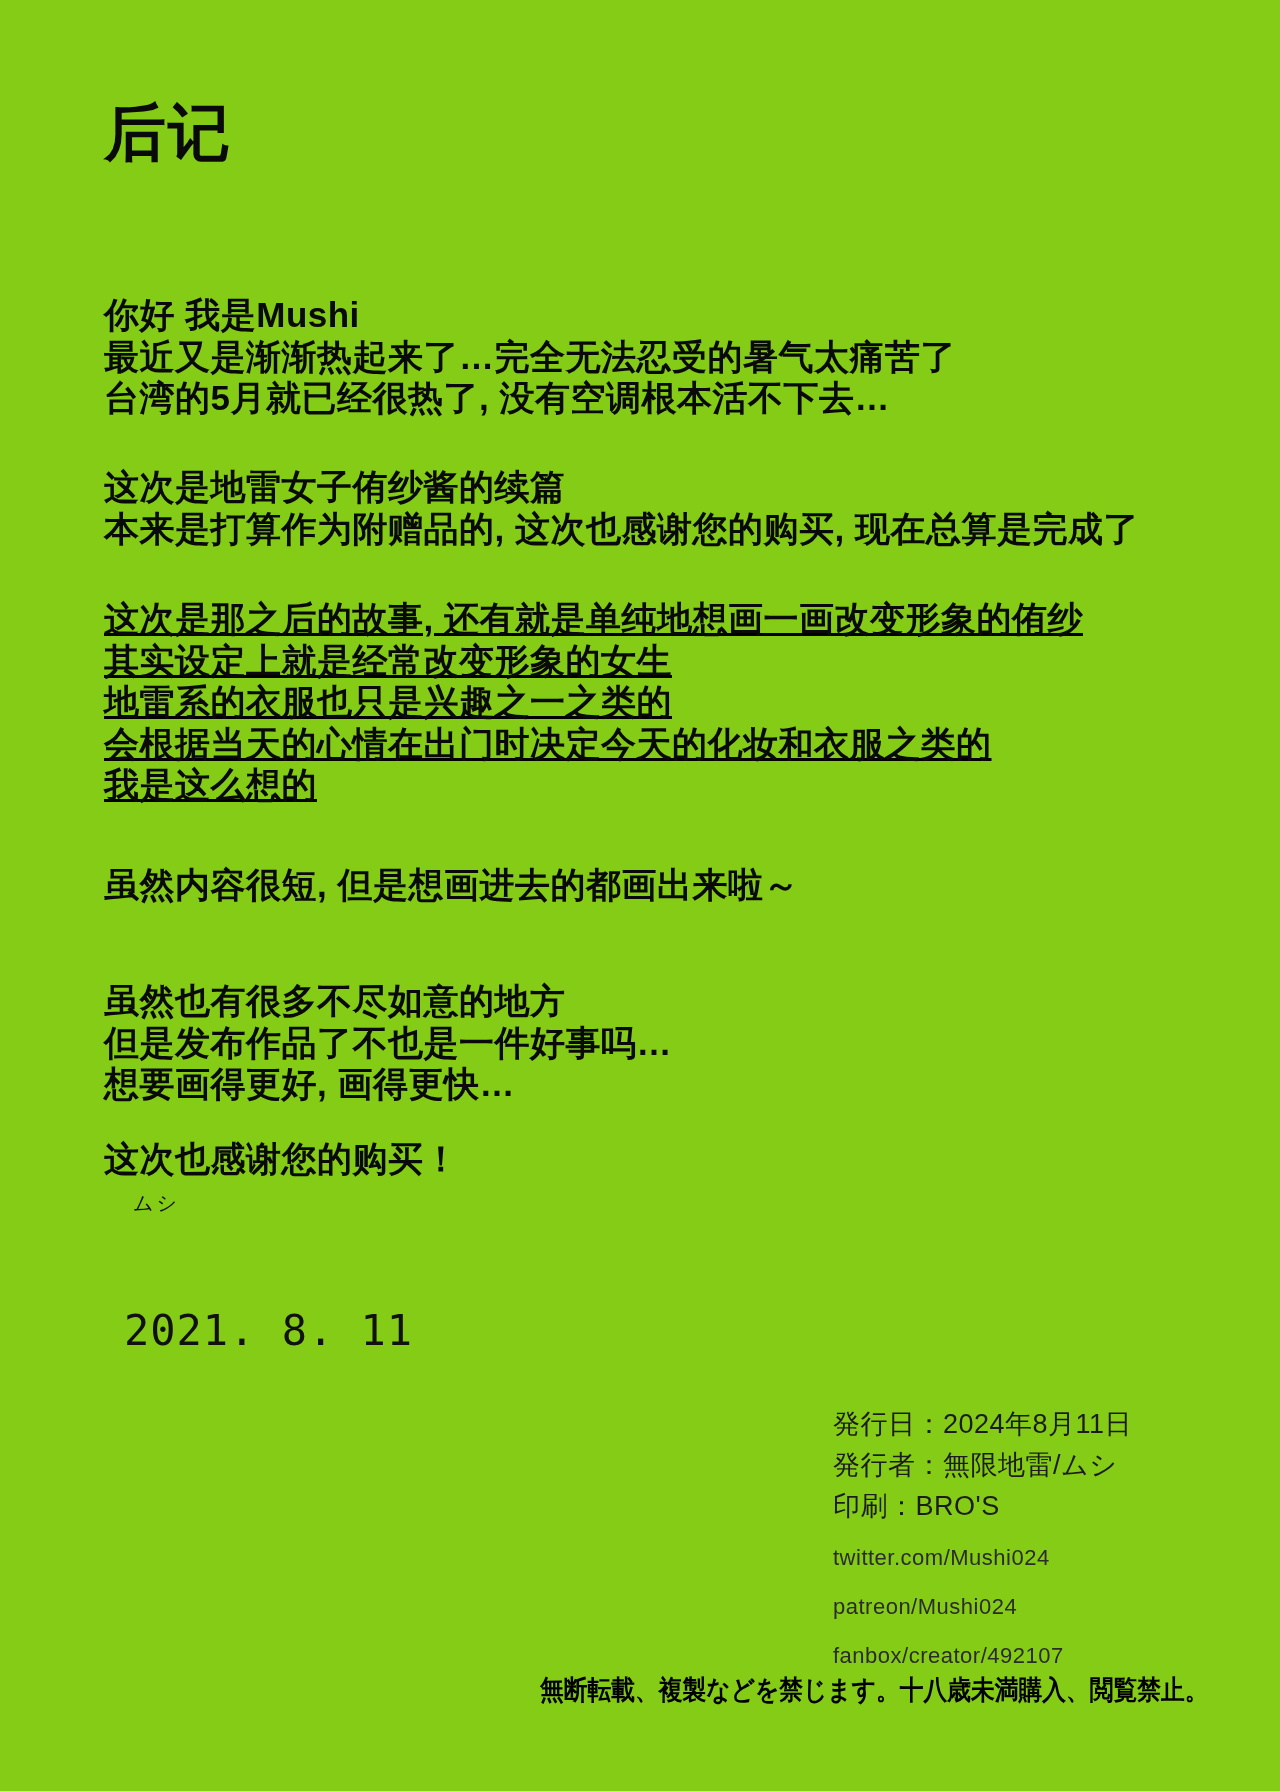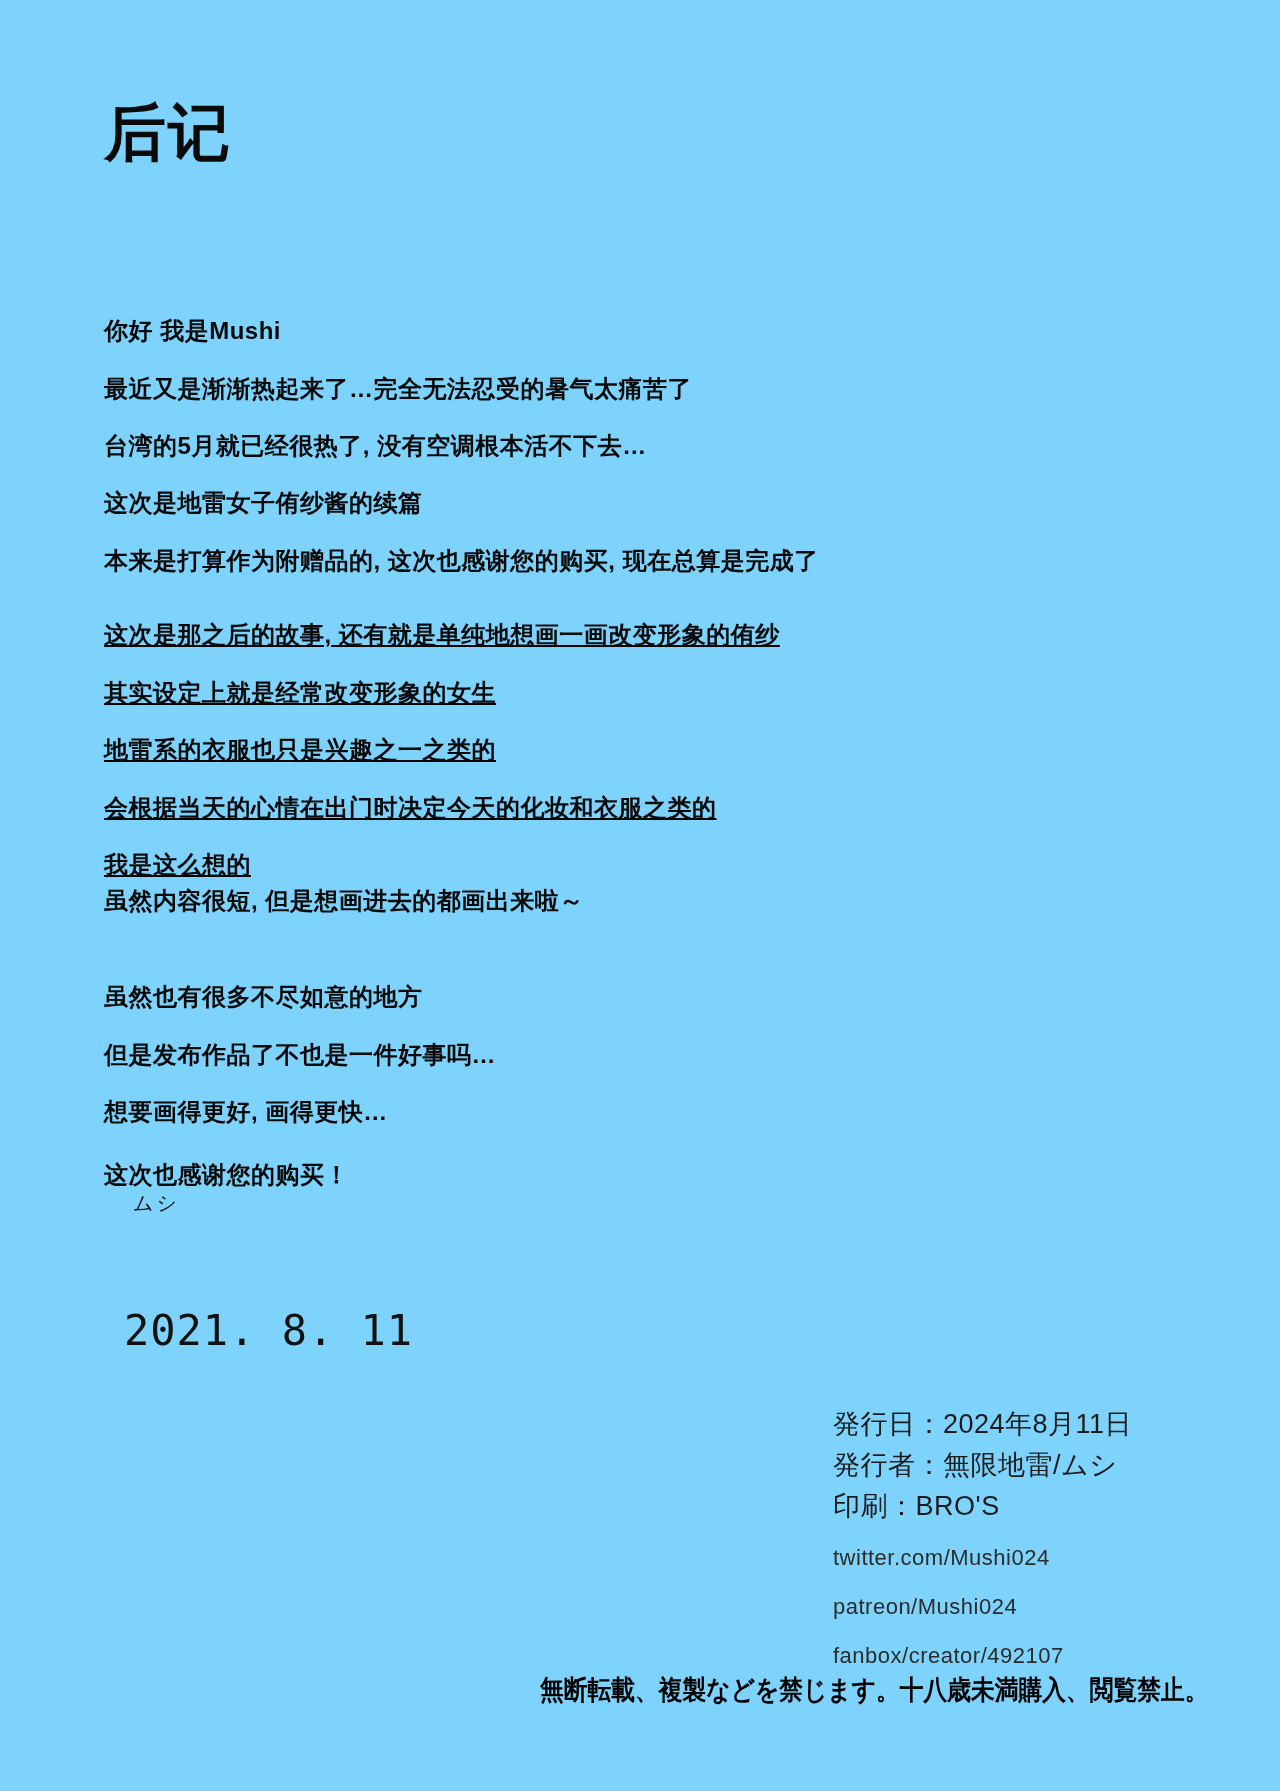--- a/index.html
+++ b/index.html
@@ -1,38 +1,37 @@
 <!DOCTYPE html>
 <html><head>
 <meta charset="utf-8">
 <style>
   html,body{margin:0;padding:0;background:#e8e8e8;}
   .page{
     position:relative;
     width:1280px;height:1791px;
     margin:0 auto;
-    background:#7dd3fc;
+    background:#84cc16;
     overflow:hidden;
     font-family:"Liberation Sans","DejaVu Sans",sans-serif;
     color:#000;
   }
   .page-title{
     position:absolute;left:104px;top:100px;
     font-size:62px;font-weight:800;line-height:1.05;
     letter-spacing:2px;color:#0a0a0a;
   }
   .body-block{position:absolute;left:104px;width:1060px;}
   .body-line{
-    font-size:24px;font-weight:700;line-height:41.5px;
+    font-size:35px;font-weight:700;line-height:41.5px;
     white-space:nowrap;color:#0a0a0a;
     letter-spacing:0.5px;
-    margin-top:16px;
   }
   .p0{top:294px;} .p1{top:466px;} .p2{top:598px;text-decoration:underline;}
-  .p3{top:864px;} .p4{top:960px;} .p5{top:1138px;}
+  .p3{top:864px;} .p4{top:980px;} .p5{top:1138px;}
   .sig-name{
     position:absolute;left:133px;top:1190px;
     font-size:20px;font-weight:400;color:#111;
     letter-spacing:3px;
   }
   .sig-date{
     position:absolute;left:124px;top:1306px;
     font-size:42px;font-weight:400;color:#111;
     font-family:"DejaVu Sans Mono","Liberation Mono",monospace;
     letter-spacing:1px;

